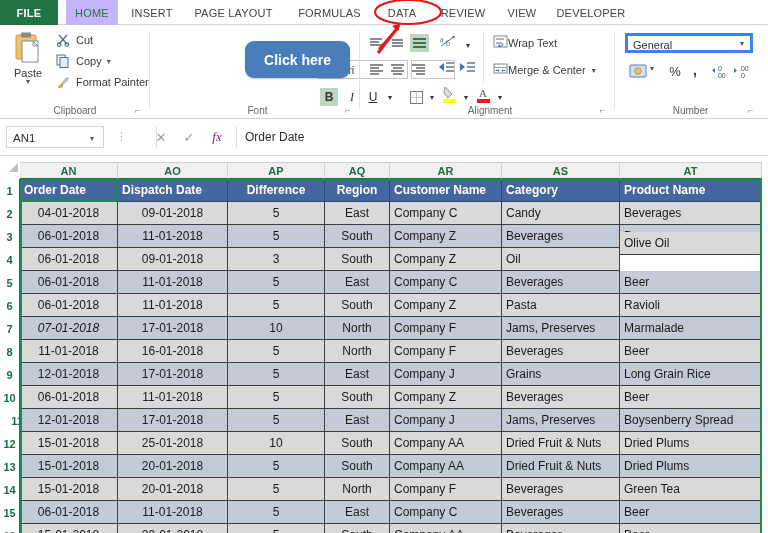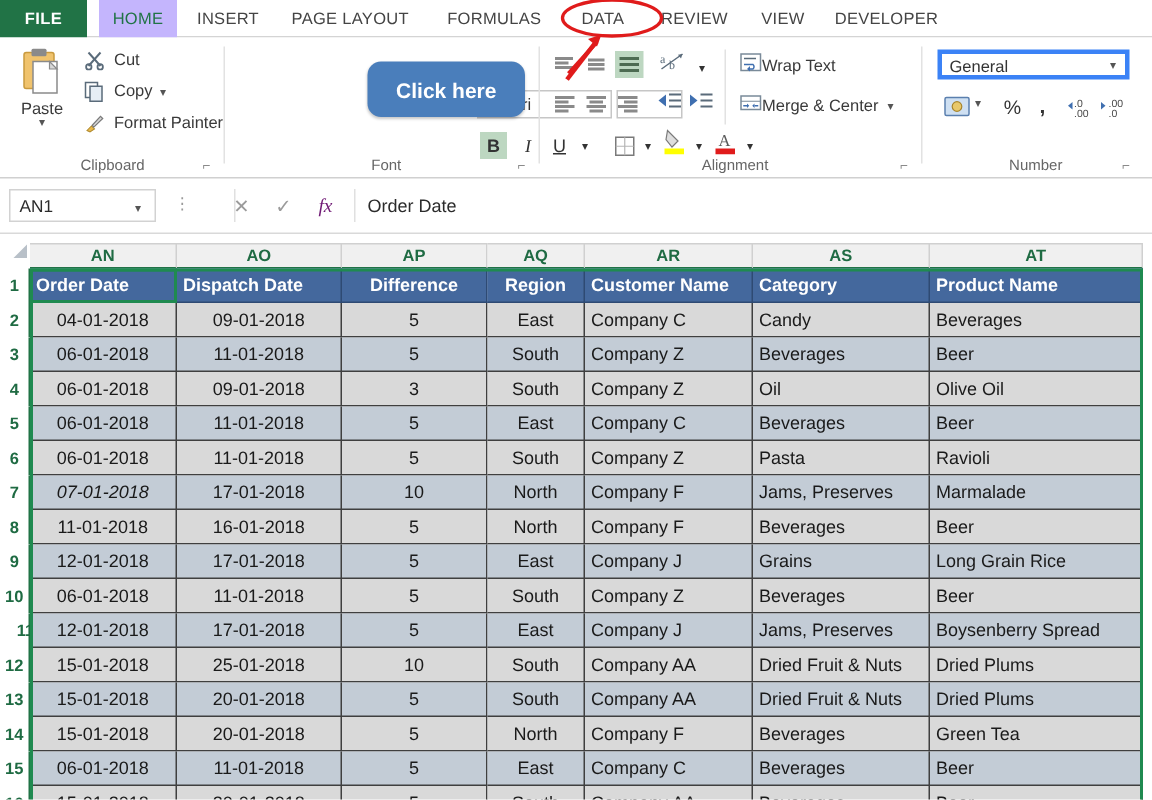--- a/index.html
+++ b/index.html
@@ -489,21 +489,21 @@
         <div class="cell band1 ctr" style="left: 325px; width: 65px; top: 69px;">South</div>
         <div class="cell band1" style="left: 390px; width: 112px; top: 69px;">Company Z</div>
         <div class="cell band1" style="left: 502px; width: 118px; top: 69px;">Beverages</div>
         <div class="cell band1" style="left: 620px; width: 142px; top: 69px;">Beer</div>
         <div class="cell band0 ctr" style="left: 20px; width: 98px; top: 92px;">06-01-2018</div>
         <div class="cell band0 ctr" style="left: 118px; width: 110px; top: 92px;">09-01-2018</div>
         <div class="cell band0 ctr" style="left: 228px; width: 97px; top: 92px;">3</div>
         <div class="cell band0 ctr" style="left: 325px; width: 65px; top: 92px;">South</div>
         <div class="cell band0" style="left: 390px; width: 112px; top: 92px;">Company Z</div>
         <div class="cell band0" style="left: 502px; width: 118px; top: 92px;">Oil</div>
-        <div class="cell band0" style="left: 620px; width: 142px; top: 92px;">Olive Oil</div>
+        <div class="cell band0" style="left: 620px; width: 142px; top: 76px;">Olive Oil</div>
         <div class="cell band1 ctr" style="left: 20px; width: 98px; top: 115px;">06-01-2018</div>
         <div class="cell band1 ctr" style="left: 118px; width: 110px; top: 115px;">11-01-2018</div>
         <div class="cell band1 ctr" style="left: 228px; width: 97px; top: 115px;">5</div>
         <div class="cell band1 ctr" style="left: 325px; width: 65px; top: 115px;">East</div>
         <div class="cell band1" style="left: 390px; width: 112px; top: 115px;">Company C</div>
         <div class="cell band1" style="left: 502px; width: 118px; top: 115px;">Beverages</div>
         <div class="cell band1" style="left: 620px; width: 142px; top: 115px;">Beer</div>
         <div class="cell band0 ctr" style="left: 20px; width: 98px; top: 138px;">06-01-2018</div>
         <div class="cell band0 ctr" style="left: 118px; width: 110px; top: 138px;">11-01-2018</div>
         <div class="cell band0 ctr" style="left: 228px; width: 97px; top: 138px;">5</div>

